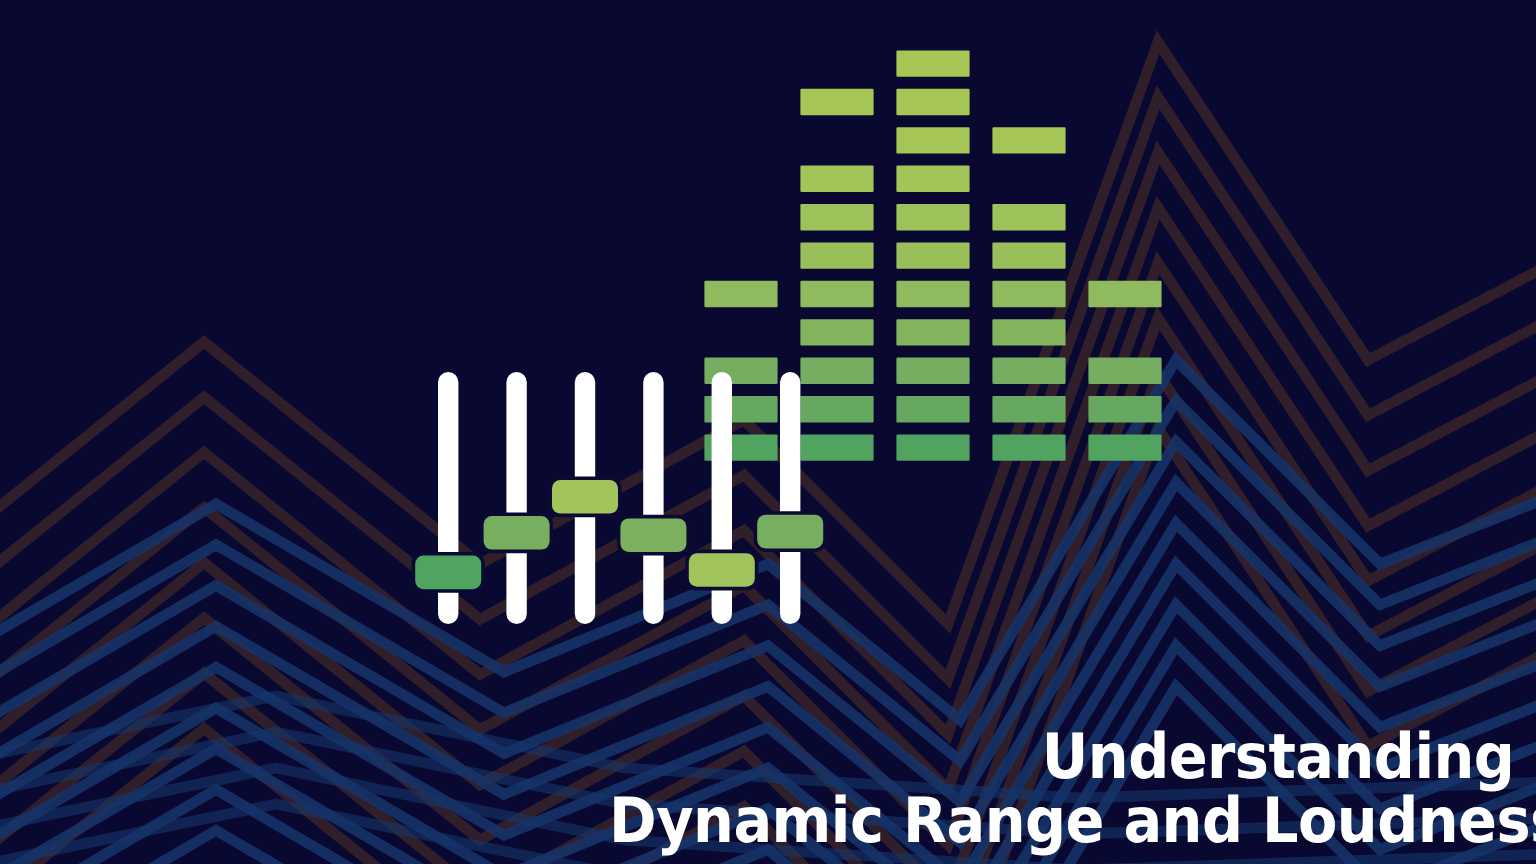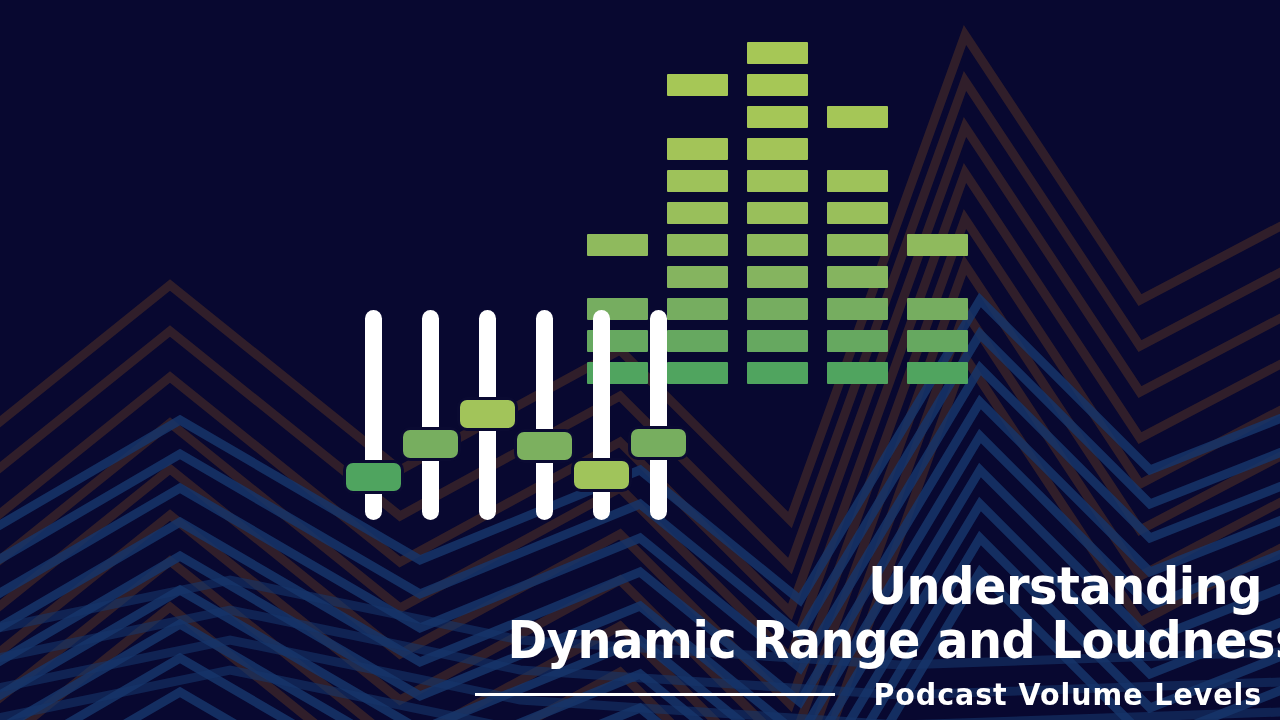--- a/index.html
+++ b/index.html
@@ -146,19 +146,15 @@
       <div class="fader-knob" style="left: 517px; top: 432px; width: 55px; height: 28px; background: rgb(124, 176, 95);"></div>
       <div class="fader-track" style="left: 593px; top: 310px; width: 17px; height: 210px;"></div>
       <div class="fader-knob" style="left: 574px; top: 461px; width: 55px; height: 28px; background: rgb(160, 196, 91);"></div>
       <div class="fader-track" style="left: 650px; top: 310px; width: 17px; height: 210px;"></div>
       <div class="fader-knob" style="left: 631px; top: 429px; width: 55px; height: 28px; background: rgb(119, 174, 95);"></div>
     </div>
 
   <div id="titleblock">
     <div class="title-line">Understanding</div>
     <div class="title-line">Dynamic Range and Loudness</div>
-    <div id="subrow">
-      <div id="subrule"></div>
-      <div id="subtitle">Podcast Volume Levels</div>
-    </div>
   </div>
 
 </div>
 
 </body></html>

